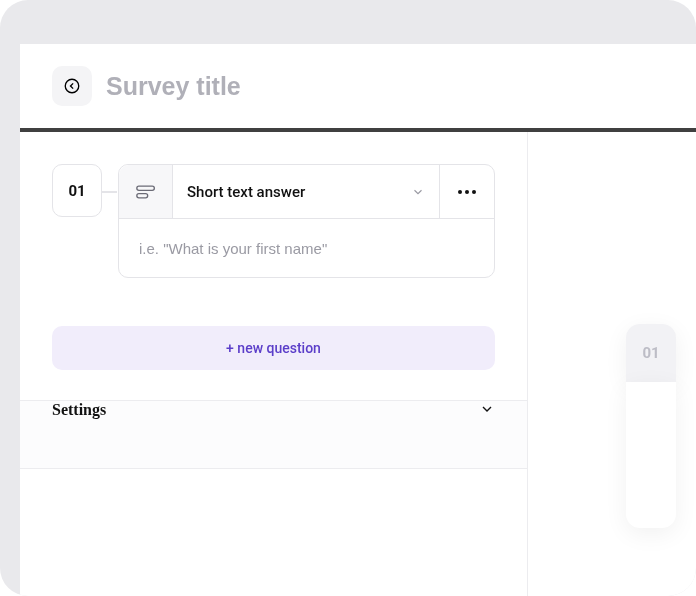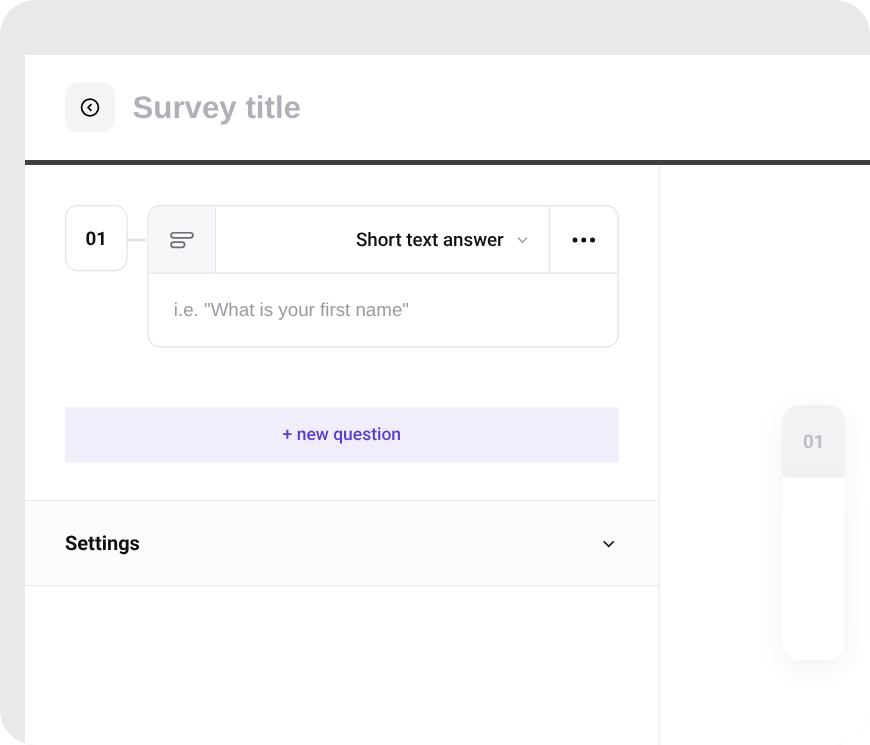--- a/index.html
+++ b/index.html
@@ -124,21 +124,21 @@
     justify-content: center;
     background: #f7f7f9;
     border-right: 1px solid #e4e4e8;
     border-top-left-radius: 10px;
   }
   .qicon svg { width: 20px; height: 16px; }
   .qtype {
     flex: 1;
     display: flex;
     align-items: center;
-    justify-content: flex-end;
+    justify-content: space-between;
     padding: 0 14px;
     cursor: pointer;
     gap: 8px;
     border-right: 1px solid #e4e4e8;
   }
   .qtype-label {
     font-size: 15px;
     font-weight: 500;
     color: #111;
   }
@@ -165,45 +165,45 @@
     width: 100%;
     font-size: 15px;
     color: #333;
     background: transparent;
   }
   .qinput::placeholder { color: #9a9aa3; }
 
   .new-q {
     margin: 24px 32px 0 32px;
     min-height: 44px;
-    border-radius: 0;
+    border-radius: 10px;
     background: #f1edfb;
     color: #5b3ec9;
     font-size: 14px;
     font-weight: 500;
     display: flex;
     align-items: center;
     justify-content: center;
     cursor: pointer;
   }
 
   
   .sections {
     margin-top: 30px;
     border-top: 1px solid #ececef;
   }
   .section {
     display: flex;
-    align-items: center;
     justify-content: space-between;
     padding: 0 32px;
     height: 68px;
     border-bottom: 1px solid #ececef;
     background: #fcfcfd;
     cursor: pointer;
+    font-family: Liberation Serif, serif;
   }
   .section-title {
     font-size: 16px;
     font-weight: 700;
     color: #111;
   }
   .section .chev { width: 16px; height: 16px; stroke: #111; stroke-width: 2; }
 
   
   .preview-stack {

